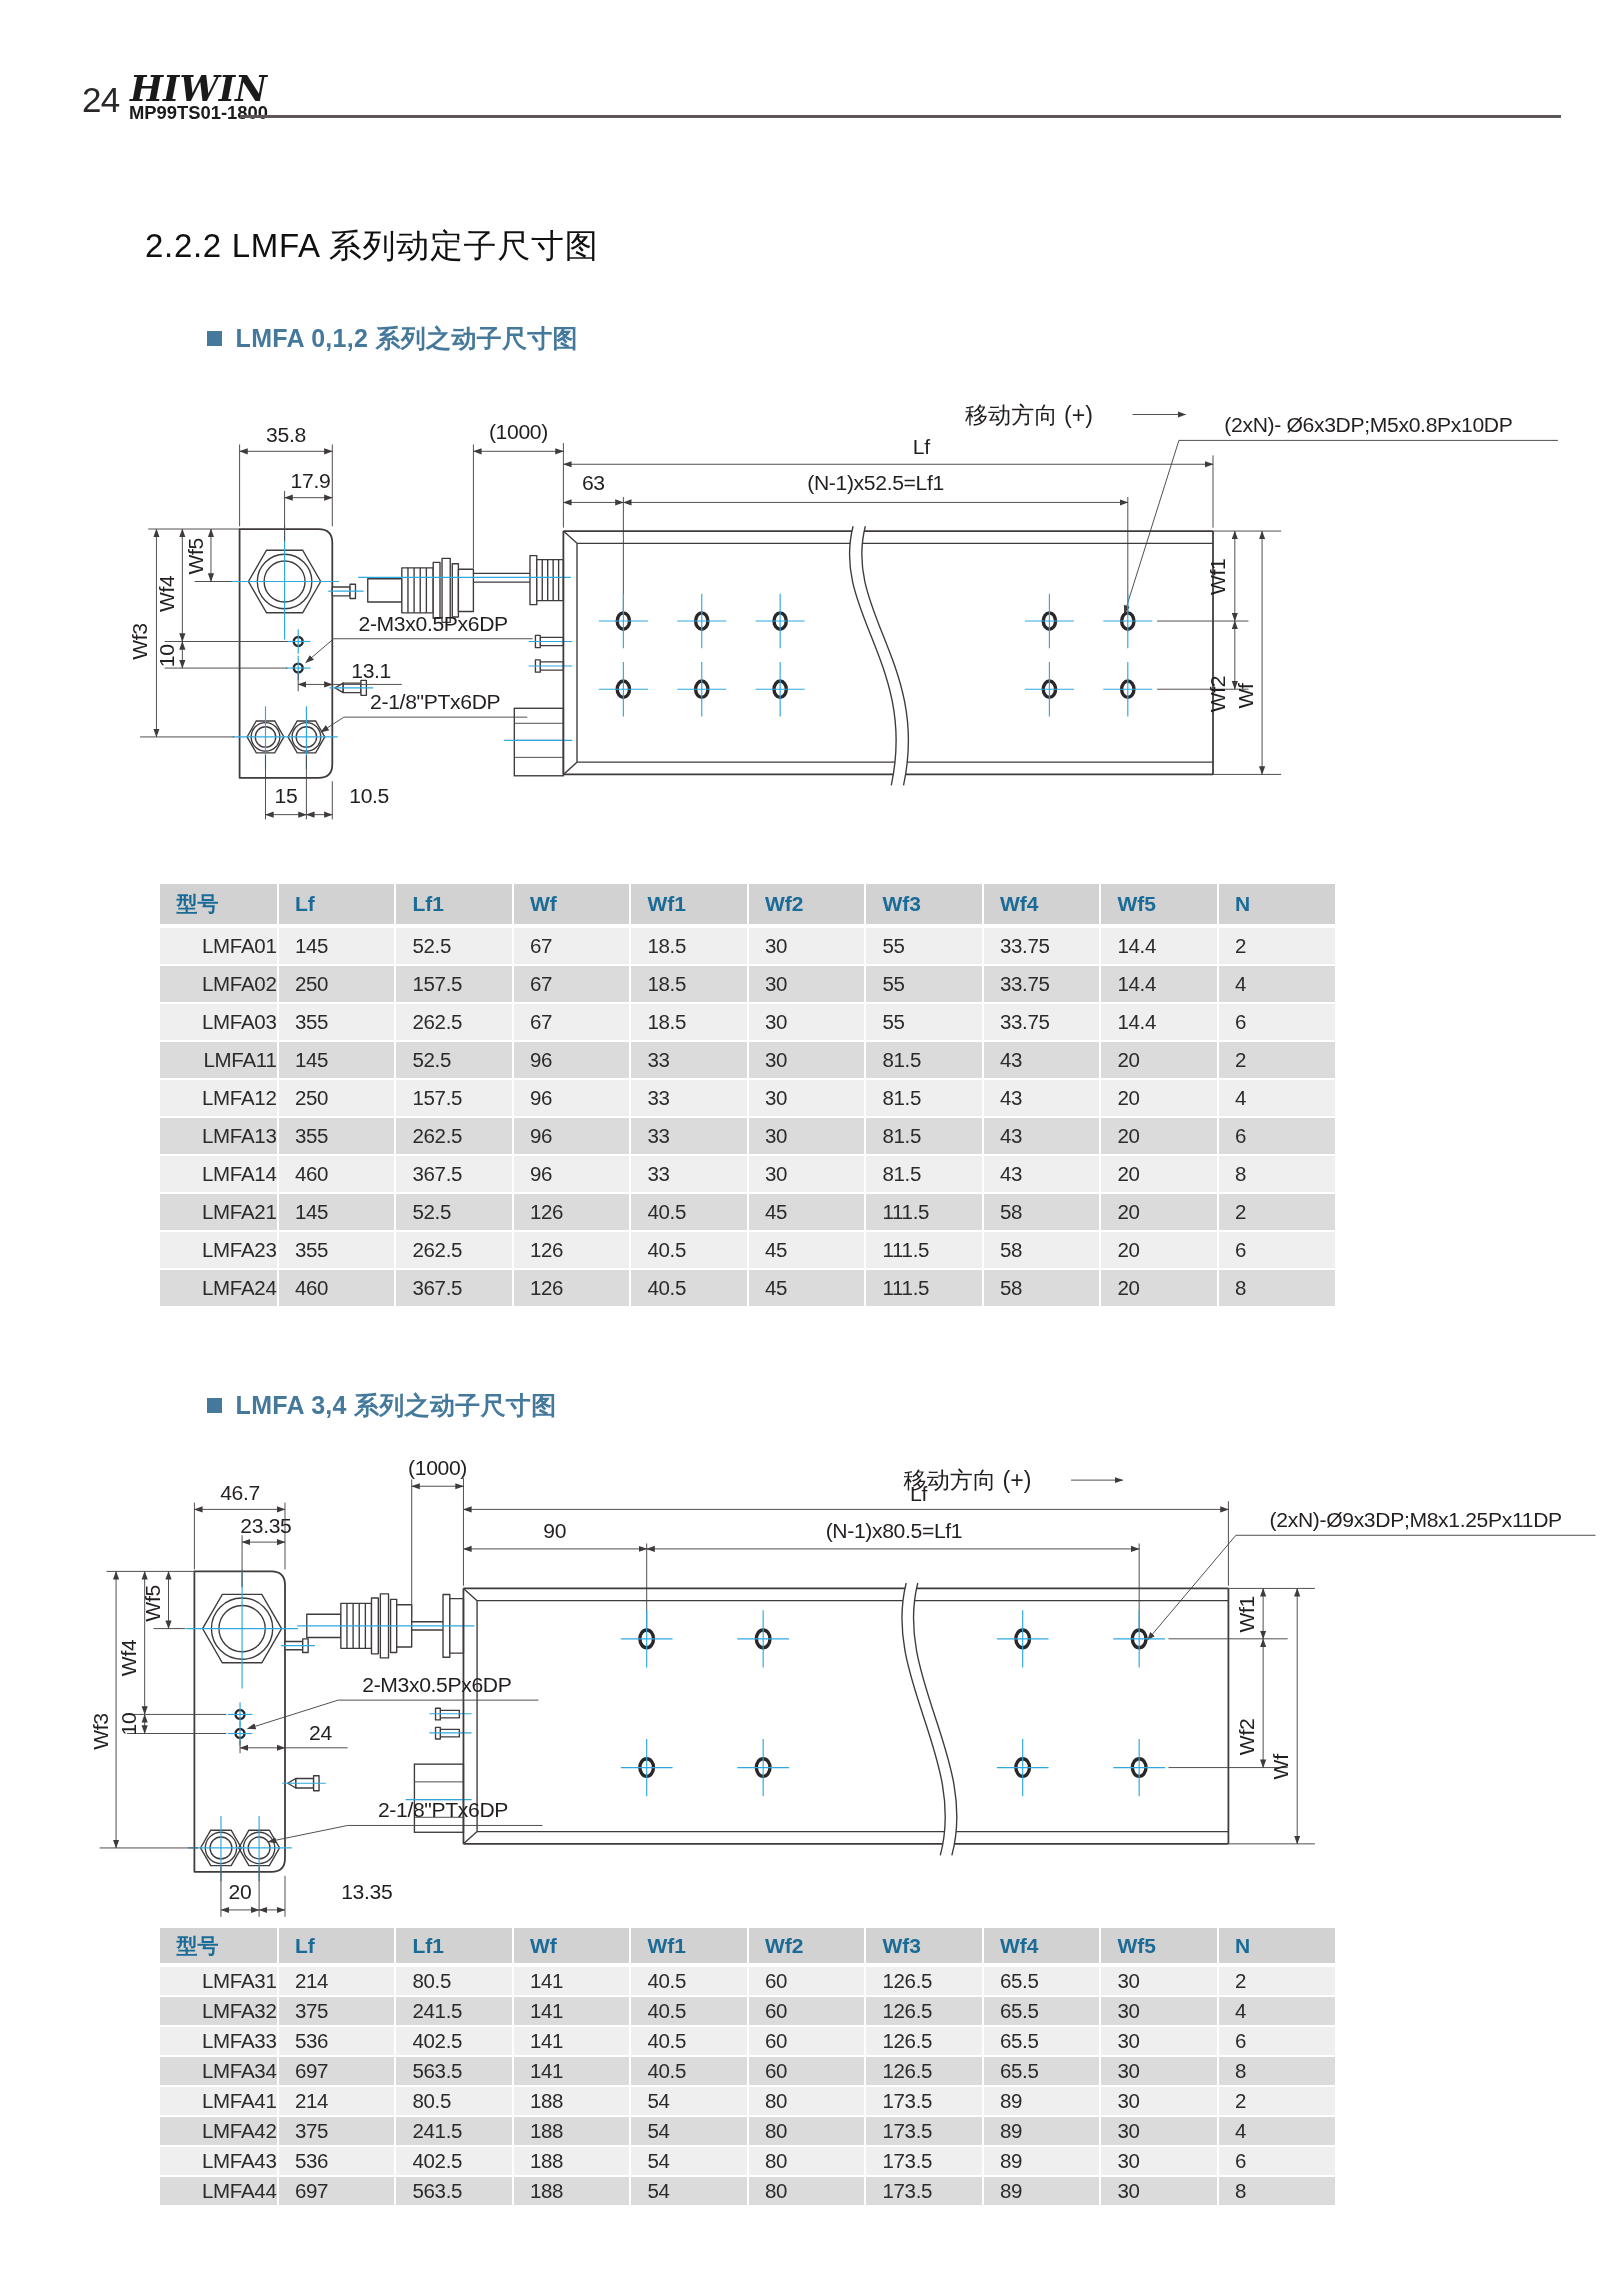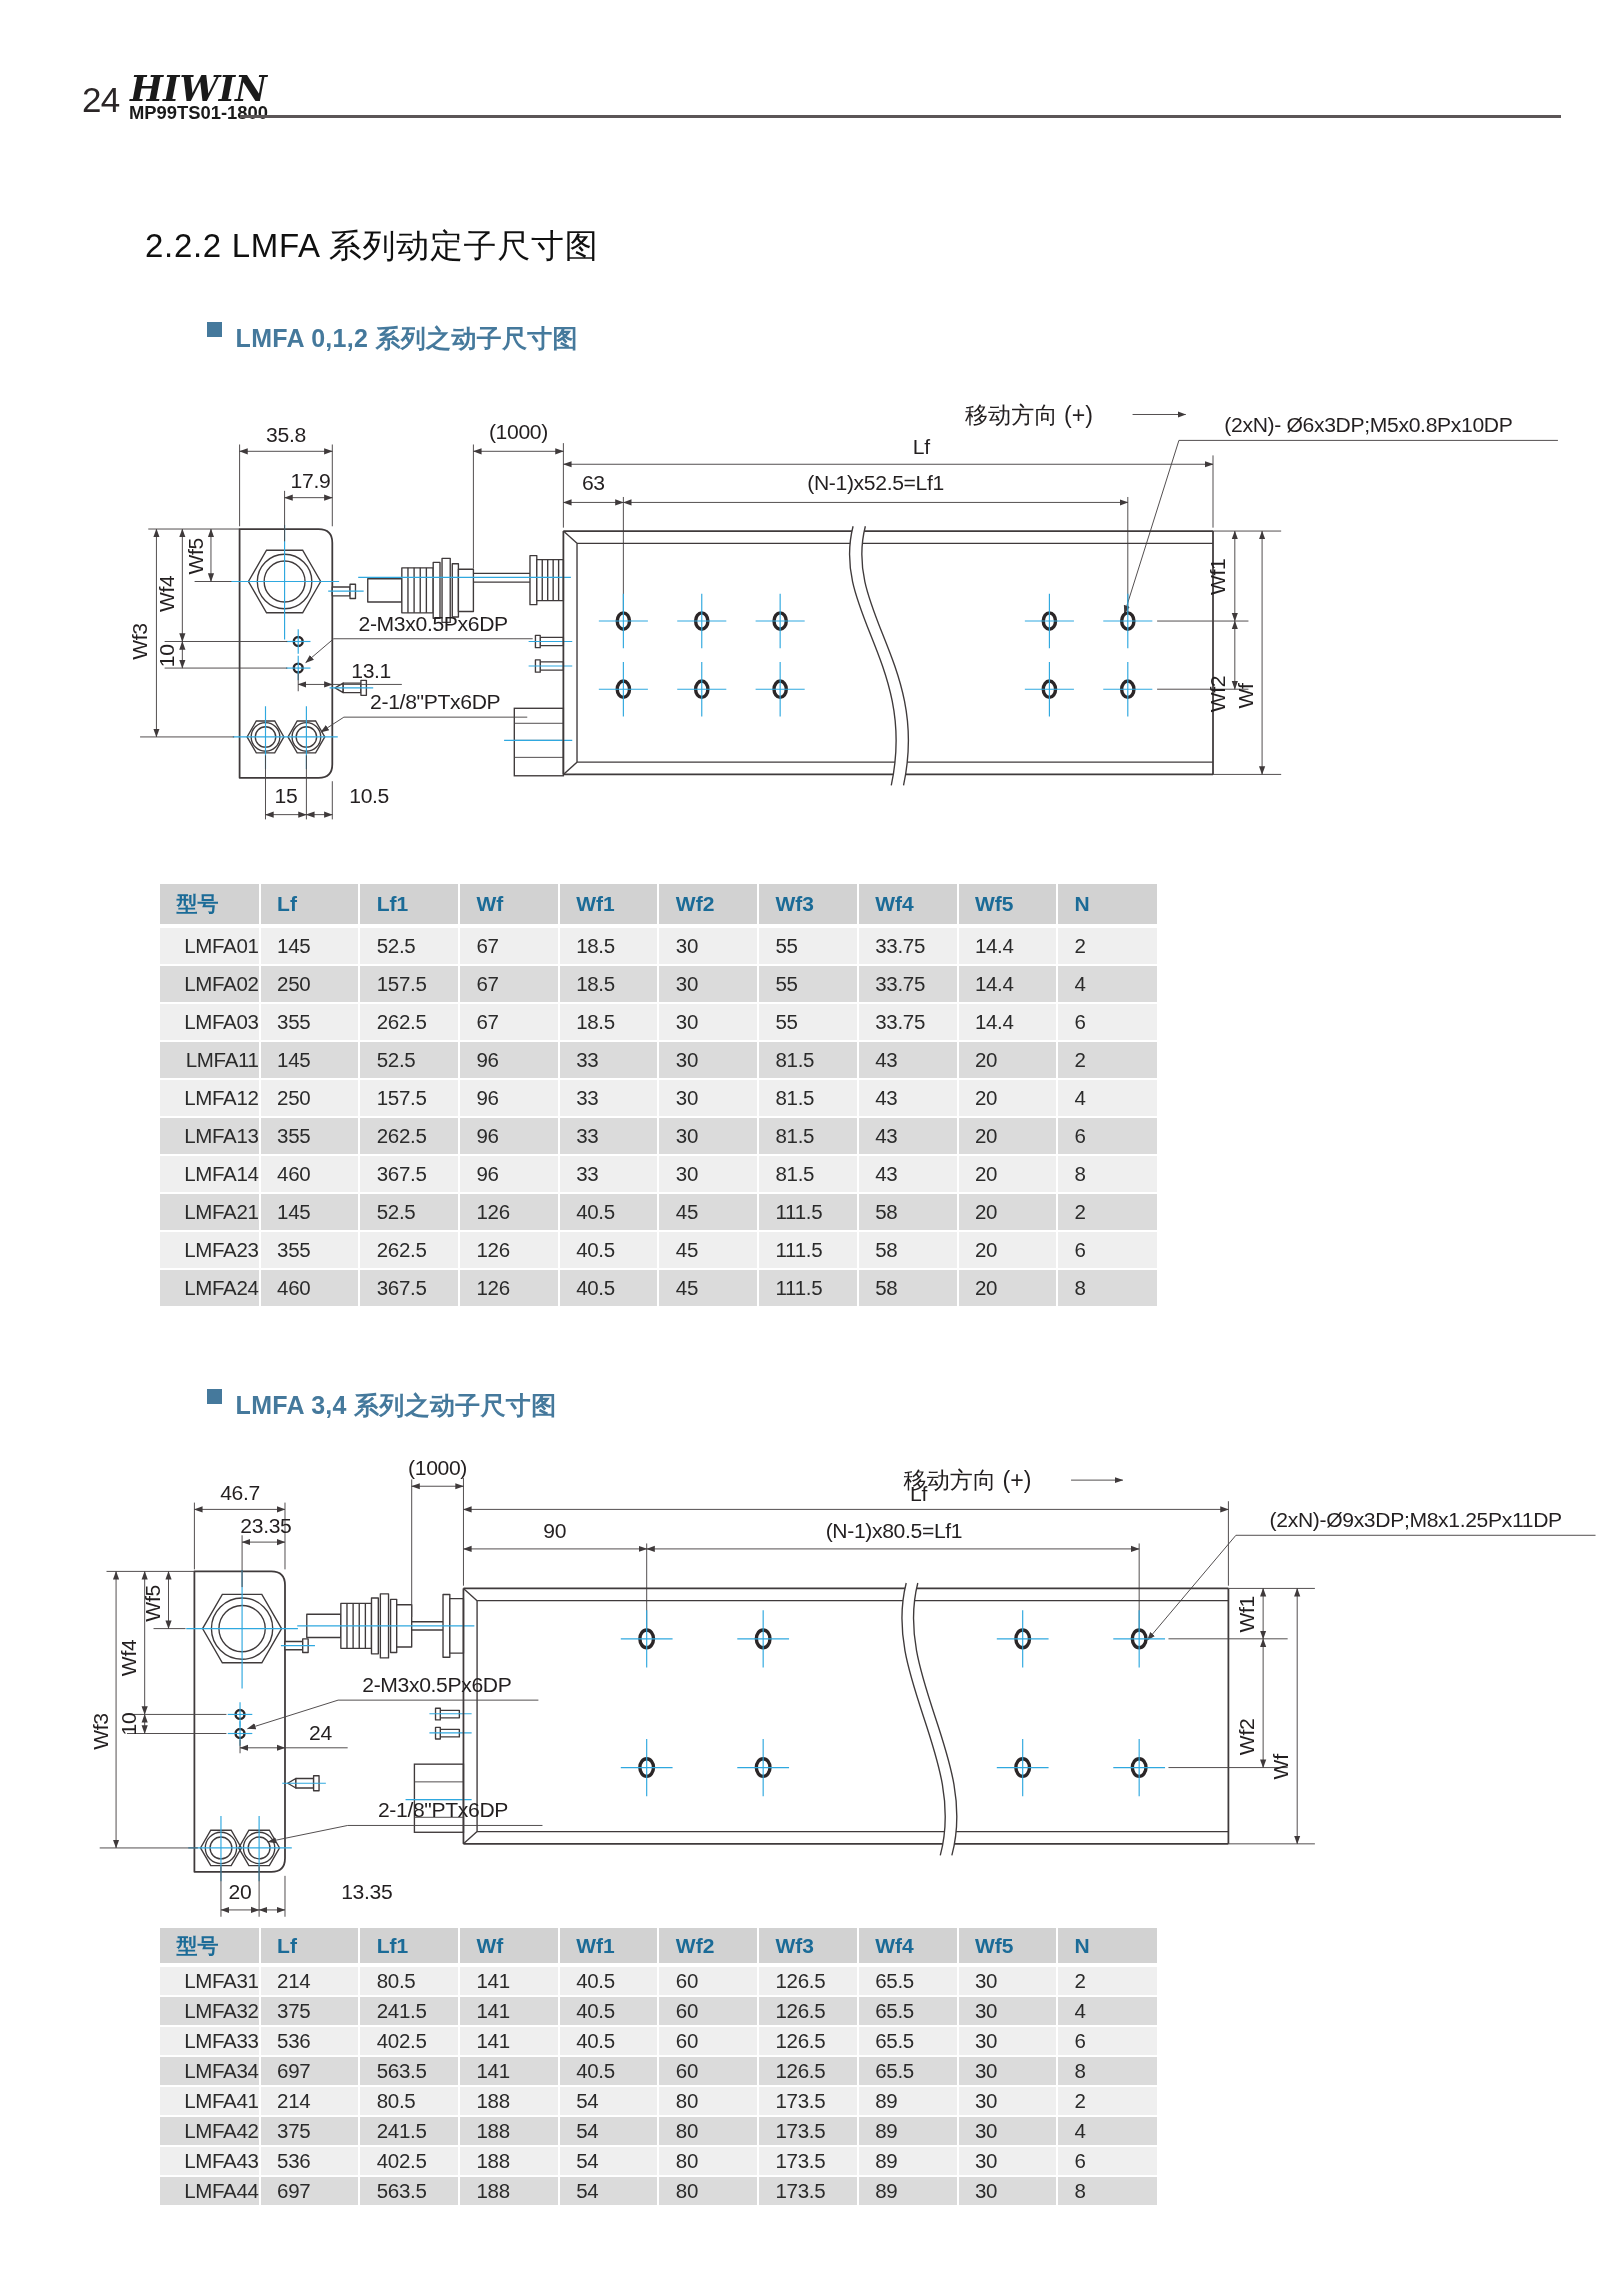--- a/index.html
+++ b/index.html
@@ -11,21 +11,21 @@
   .abs { position:absolute; }
 
   
   .page-num { left:82px; top:80px; font-size:35px; font-weight:400; letter-spacing:-0.7px; color:#2b2627; }
   .brand { left:130px; top:68px; font-family:"DejaVu Serif", serif; font-style:italic; font-weight:700; font-size:35px; color:#1a1a1a; letter-spacing:0px; }
   .doc-code { left:129px; top:102px; font-size:18.4px; font-weight:700; letter-spacing:0px; color:#1a1a1a; }
   .header-rule { left:240px; top:115px; width:1321px; height:2.7px; background:#5b5657; }
 
   
   .section-title { left:145px; top:224px; font-size:33px; font-weight:400; color:#101010; letter-spacing:0.7px; }
-  .sub-heading { left:207px; display:flex; gap:13.6px; }
+  .sub-heading { left:207px; display:flex; align-items:center; gap:13.6px; }
   .sub-heading .bullet { width:15px; height:15px; background:#45799c; flex:0 0 auto; }
   .sub-heading .sub-label { font-size:25px; font-weight:700; color:#45799c; letter-spacing:0.3px; }
   #sub1 { top:322px; }
   #sub2 { top:1389px; }
 
   
   .drawing { left:61px; }
   #svg1 { top:372px; }
   #svg2 { top:1459px; }
   .ol  { fill:none; stroke:#3f3a3b; stroke-width:2.6; stroke-linejoin:round; }
@@ -33,21 +33,21 @@
   .olw { fill:#ffffff; stroke:#3f3a3b; stroke-width:2; stroke-linejoin:round; }
   .thin{ fill:none; stroke:#4b4647; stroke-width:1.4; }
   .cl  { fill:none; stroke:#2fa8df; stroke-width:1.7; }
   .hole  { fill:#ffffff; stroke:#2b2627; stroke-width:5; }
   .holeS { fill:#ffffff; stroke:#2b2627; stroke-width:3.6; }
   .wmask { fill:#ffffff; stroke:none; }
   text.dim  { font-family:"Liberation Sans",sans-serif; font-size:31px; fill:#231f20; letter-spacing:-0.5px; }
   text.dimcn{ font-family:"Liberation Sans",sans-serif; font-size:34px; fill:#231f20; }
 
   
-  .dim-table { left:160px; width:997px; border-collapse:collapse; table-layout:fixed; }
+  .dim-table { left:160px; width:1175px; border-collapse:collapse; table-layout:fixed; }
   #table1 { top:884px; }
   #table2 { top:1928px; }
   .dim-table th {
     background:#d2d2d2; color:#1b6b97; font-size:21px; font-weight:700; text-align:left;
     padding:0 0 0 16.4px; border-left:2.7px solid #fff; border-bottom:4.1px solid #fff; letter-spacing:0px;
   }
   .dim-table th:first-child { border-left:none; }
   #table1 th { height:40px; }
   #table2 th { height:35px; }
   .dim-table td {

